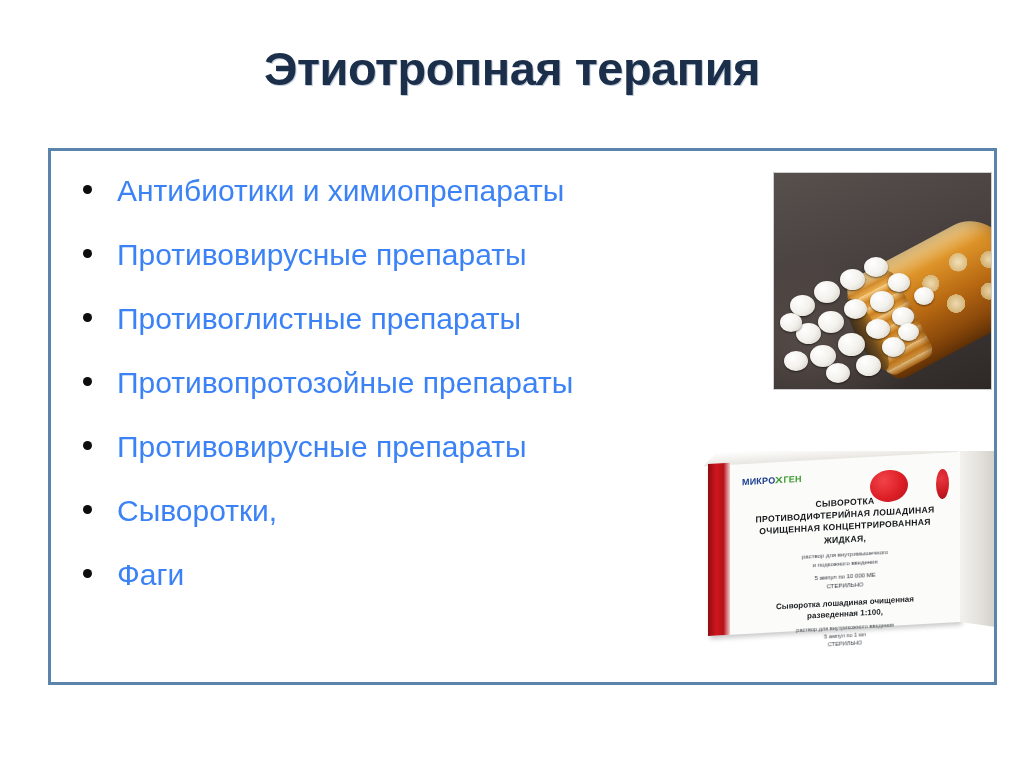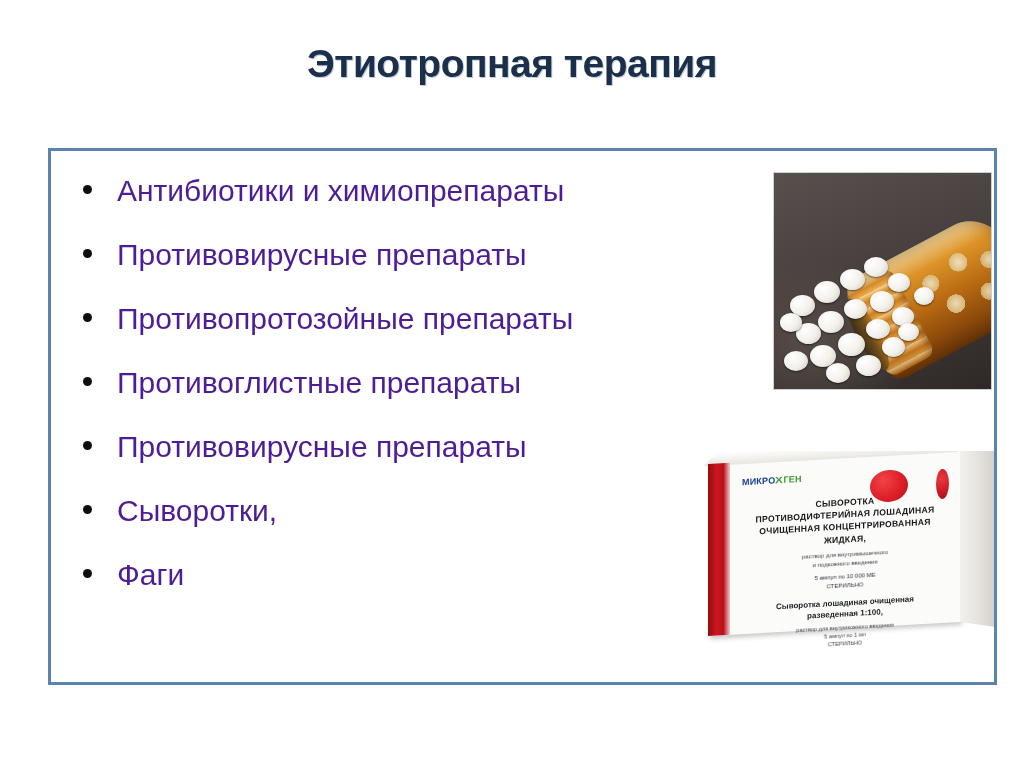--- a/index.html
+++ b/index.html
@@ -22,21 +22,21 @@
     background: #ffffff;
   }
 
   
   .slide-title {
     position: absolute;
     left: 0;
     top: 44px;
     width: 1024px;
     text-align: center;
-    font-size: 39px;
+    font-size: 47px;
     font-weight: bold;
     color: #1b2f4b;
     letter-spacing: -0.5px;
     line-height: 1.05;
     text-shadow: 1px 1px 0 rgba(140,160,185,0.55);
     white-space: nowrap;
   }
 
   
   .content-frame {
@@ -59,21 +59,21 @@
     margin: 0;
     padding: 0;
     list-style: none;
   }
   .bullet-item {
     position: relative;
     height: 64px;
     line-height: 64px;
     padding-left: 52px;
     font-size: 30px;
-    color: #4c1d95;
+    color: #3b82f6;
     white-space: nowrap;
   }
   .bullet-dot {
     position: absolute;
     left: 18px;
     top: 50%;
     width: 9px;
     height: 9px;
     margin-top: -4px;
     border-radius: 50%;
@@ -310,25 +310,25 @@
       <li class="bullet-item">
         <span class="bullet-dot"></span>
         <span class="bullet-text">Антибиотики и химиопрепараты</span>
       </li>
       <li class="bullet-item">
         <span class="bullet-dot"></span>
         <span class="bullet-text">Противовирусные препараты</span>
       </li>
       <li class="bullet-item">
         <span class="bullet-dot"></span>
+        <span class="bullet-text">Противоглистные препараты</span>
+      </li>
+      <li class="bullet-item">
+        <span class="bullet-dot"></span>
         <span class="bullet-text">Противопротозойные препараты</span>
-      </li>
-      <li class="bullet-item">
-        <span class="bullet-dot"></span>
-        <span class="bullet-text">Противоглистные препараты</span>
       </li>
       <li class="bullet-item">
         <span class="bullet-dot"></span>
         <span class="bullet-text">Противовирусные препараты</span>
       </li>
       <li class="bullet-item">
         <span class="bullet-dot"></span>
         <span class="bullet-text">Сыворотки,</span>
       </li>
       <li class="bullet-item">

